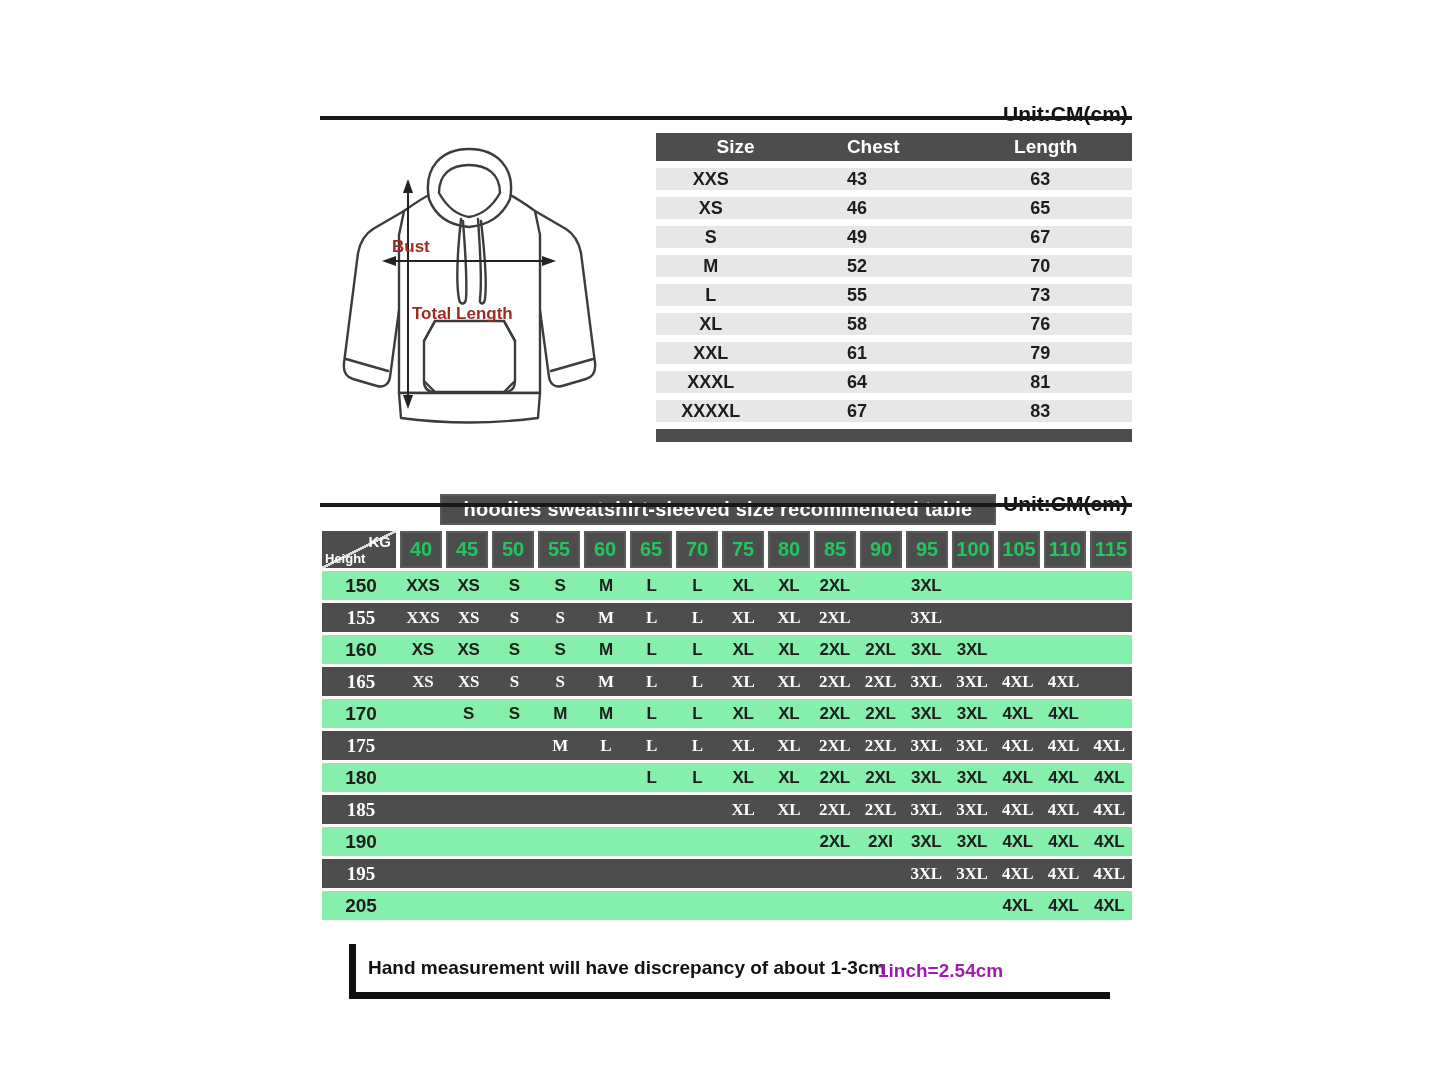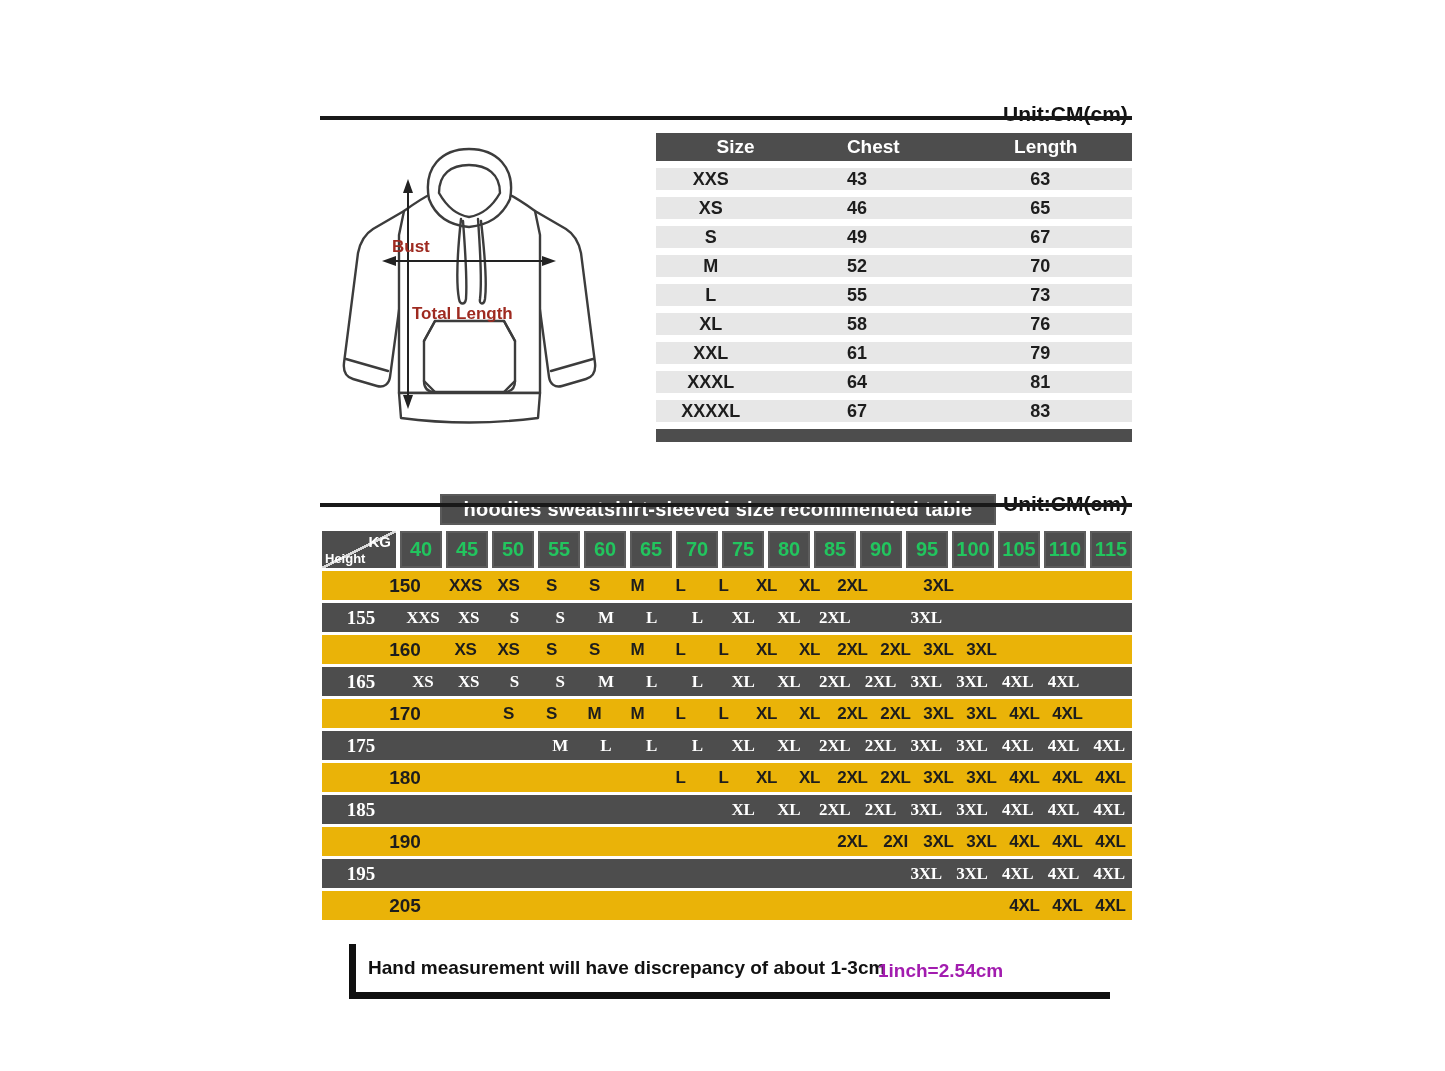--- a/index.html
+++ b/index.html
@@ -65,21 +65,21 @@
       transparent calc(50% + 1.5px));
   }
   .t2-corner .kg{position:absolute;top:2px;right:5px;font-size:15px;z-index:1;}
   .t2-corner .hgt{position:absolute;bottom:2px;left:3px;font-size:13px;z-index:1;}
   .t2-hcell{
     flex:1;background:#4d4d4d;color:#22c55e;
     display:flex;align-items:center;justify-content:center;
     font-size:20px;box-shadow:inset 0 0 0 2px #5c5c5c;
   }
   .t2-row{display:flex;height:29px;margin-top:3px;align-items:center;}
-  .t2-row.light{background:#eab308;color:#1d1d1d;padding-left:44px;}
+  .t2-row.light{background:#86efac;color:#1d1d1d;}
   .t2-row.dark{background:#4d4d4d;color:#ffffff;font-family:Liberation Serif, serif;}
   .t2-label{flex:none;width:78px;text-align:center;font-size:19px;}
   .t2-cell{flex:1;text-align:center;font-size:17px;letter-spacing:-.3px;}
 
   
   .foot-vbar{position:absolute;left:349px;top:944px;width:7px;height:55px;background:#0f0f0f;}
   .foot-hbar{position:absolute;left:349px;top:992px;width:761px;height:7px;background:#0f0f0f;}
   .foot-note{position:absolute;left:368px;top:957px;font-size:19px;color:#111;}
   .foot-conv{position:absolute;left:878px;top:960px;font-size:19px;color:#a21caf;}
 </style>

